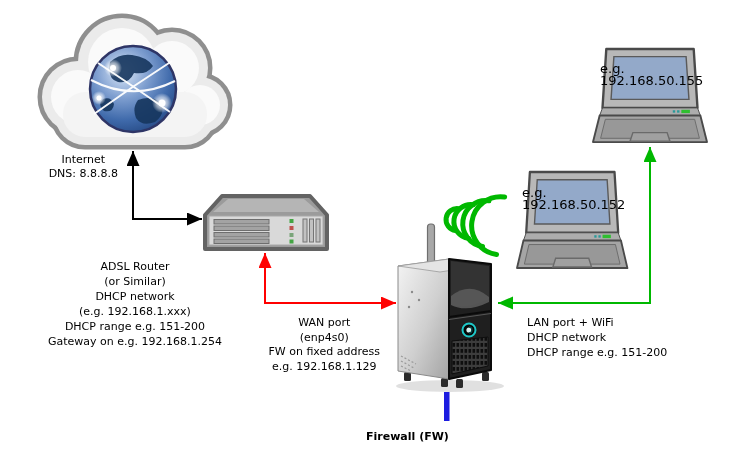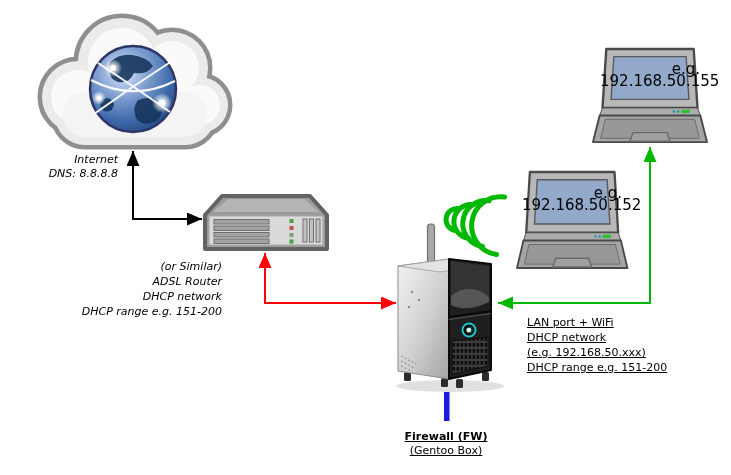--- a/index.html
+++ b/index.html
@@ -2,29 +2,29 @@
 <html><head>
 <meta charset="utf-8">
 <style>
   html,body{margin:0;padding:0;background:#ffffff;}
   .canvas{
     position:relative;width:731px;height:475px;background:#ffffff;
     font-family:"DejaVu Sans","Liberation Sans",sans-serif;color:#000;overflow:hidden;
   }
   .canvas svg{position:absolute;left:0;top:0;}
   .lbl{position:absolute;font-size:11px;line-height:15px;white-space:nowrap;}
-  .lbl.r{text-align:right;font-style:italic;}
-  .lbl.c{text-align:center;text-decoration:underline;}
+  .lbl.r{text-align:center;}
+  .lbl.c{}
   #label-internet{right:613px;top:153px;line-height:14px;}
   #label-adsl{right:509px;top:259px;}
   #label-wan{right:351px;top:316px;line-height:14.5px;}
-  #label-lan{left:527px;top:315px;text-decoration:underline;}
+  #label-lan{left:527px;top:315px;}
   #label-firewall{left:366px;top:430px;width:160px;line-height:14px;}
   #label-firewall .t{font-weight:bold;}
-  .screenlbl{position:absolute;font-size:15px;line-height:12px;text-align:right;width:100px;}
+  .screenlbl{position:absolute;font-size:13px;line-height:12px;text-align:left;width:100px;}
   #screen-lan{left:600px;top:63px;}
   #screen-wifi{left:522px;top:187px;}
 </style>
 </head>
 <body>
 
 <div class="canvas">
 
   <svg width="731" height="475" viewBox="0 0 731 475">
     <defs>
@@ -187,37 +187,43 @@
 
     <rect x="444" y="392" width="5.5" height="29" fill="#1c1ce0"></rect>
   </svg>
 
   <div class="lbl r" id="label-internet">
     <div>Internet</div>
     <div>DNS: 8.8.8.8</div>
   </div>
 
   <div class="lbl r" id="label-adsl">
+    <div>ADSL Router</div>
     <div>(or Similar)</div>
-    <div>ADSL Router</div>
     <div>DHCP network</div>
+    <div>(e.g. 192.168.1.xxx)</div>
     <div>DHCP range e.g. 151-200</div>
-  </div>
-
+    <div>Gateway on e.g. 192.168.1.254</div>
+  </div>
+
+  <div class="lbl r" id="label-wan">
+    <div>WAN port</div>
+    <div>(enp4s0)</div>
+    <div>FW on fixed address</div>
+    <div>e.g. 192.168.1.129</div>
+  </div>
 
   <div class="lbl" id="label-lan">
     <div>LAN port + WiFi</div>
     <div>DHCP network</div>
-    <div>(e.g. 192.168.50.xxx)</div>
     <div>DHCP range e.g. 151-200</div>
   </div>
 
   <div class="lbl c" id="label-firewall">
     <div class="t">Firewall (FW)</div>
-    <div>(Gentoo Box)</div>
   </div>
 
   <div class="screenlbl" id="screen-lan">
     <div>e.g.</div>
     <div>192.168.50.155</div>
   </div>
 
   <div class="screenlbl" id="screen-wifi">
     <div>e.g.</div>
     <div>192.168.50.152</div>

